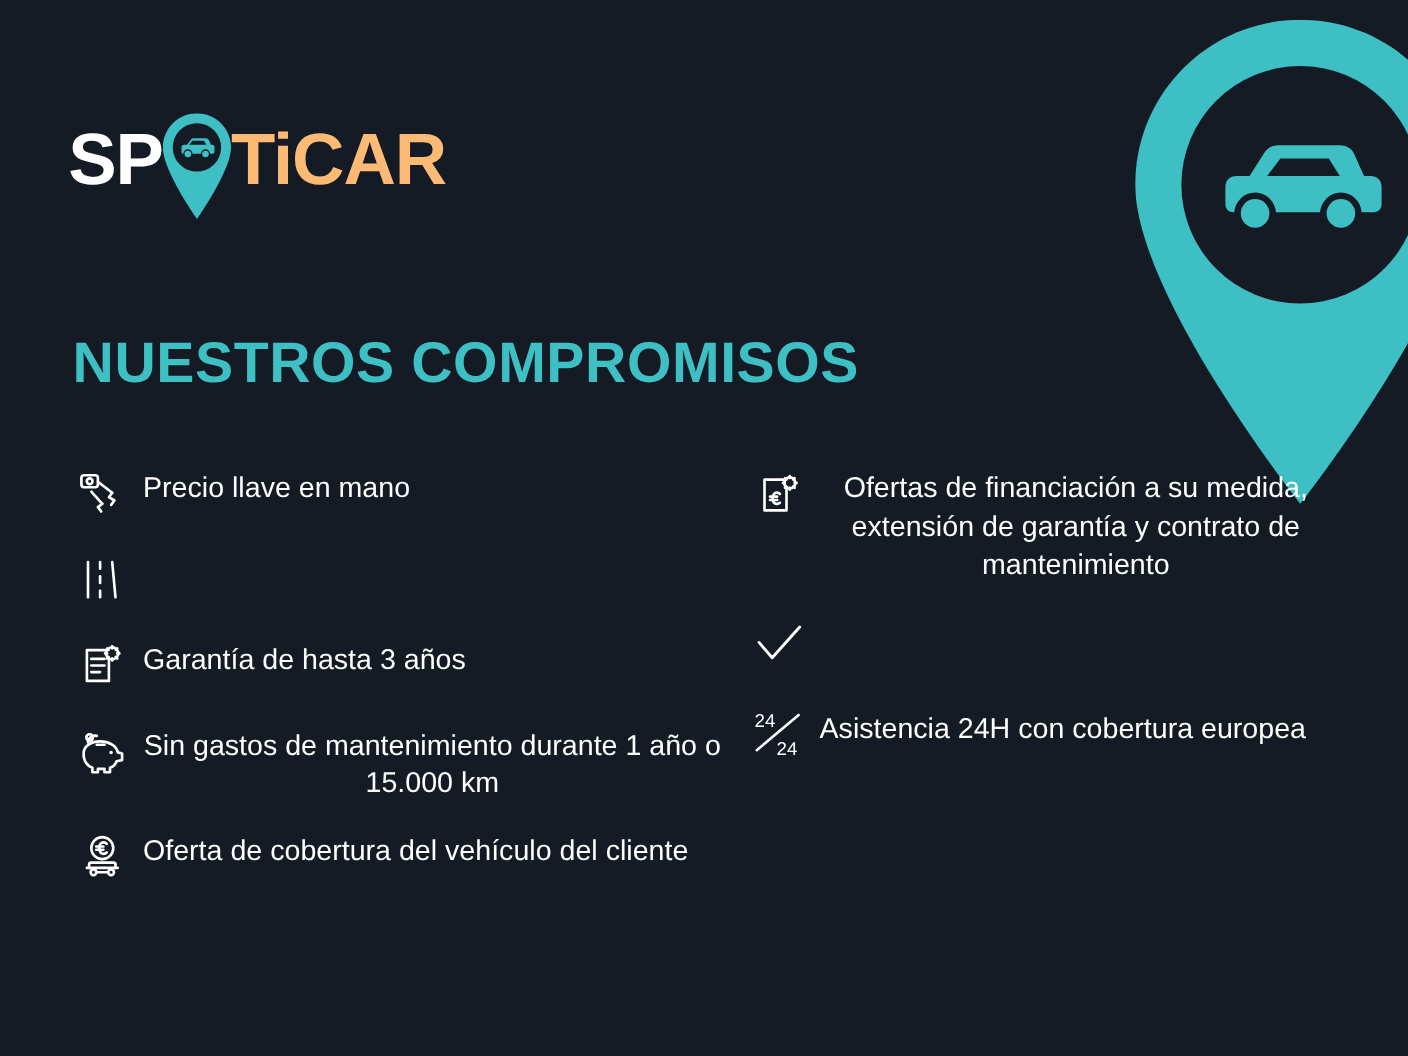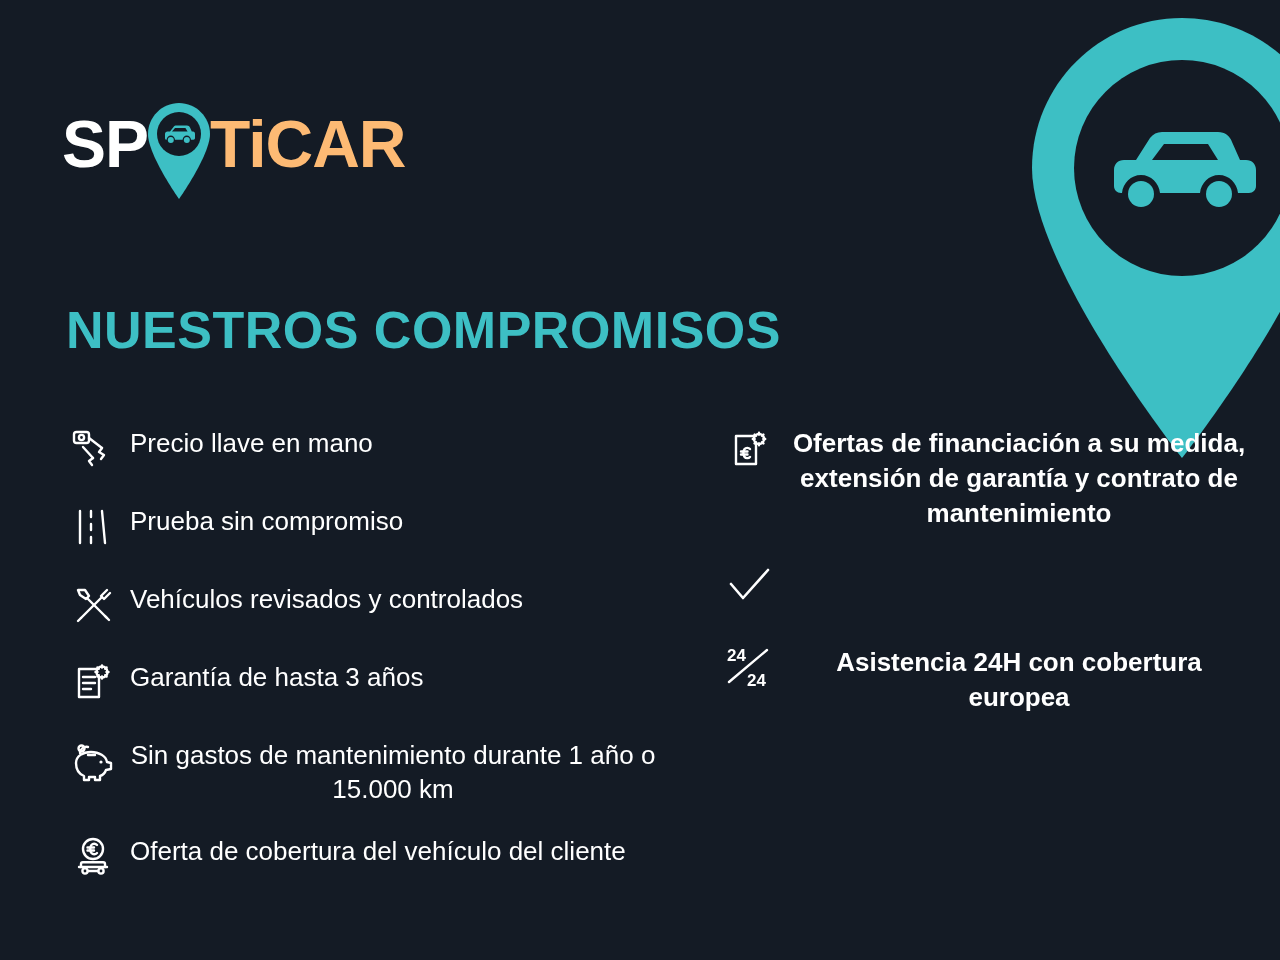--- a/index.html
+++ b/index.html
@@ -81,21 +81,21 @@
     left: 0;
     top: 420px;
     width: 1280px;
   }
   .col {
     position: absolute;
     top: 0;
     text-align: center;
   }
   .col-left { left: 56px; width: 600px; }
-  .col-right { left: 712px; width: 540px; font-weight: bold; }
+  .col-right { left: 671px; width: 540px; }
 
   .item {
     display: flex;
     align-items: flex-start;
     margin-bottom: 22px;
   }
   .item-icon {
     flex: 0 0 74px;
     width: 74px;
     height: 54px;
@@ -169,36 +169,22 @@
       <div class="item">
         <span class="item-icon">
           <svg width="48" height="48" viewBox="0 0 48 48" fill="none" stroke="#ffffff" stroke-width="2.4" stroke-linecap="round">
             <path d="M11 8 L11 40"></path>
             <path d="M22 8 L22 14"></path>
             <path d="M22 21 L22 27"></path>
             <path d="M22 34 L22 40"></path>
             <path d="M33 8 L36 40"></path>
           </svg>
         </span>
-        <span class="item-text">Prueba sin compromiso</span>
-      </div>
-
-      <div class="item">
-        <span class="item-icon">
-          <svg width="48" height="48" viewBox="0 0 48 48" fill="none" stroke="#ffffff" stroke-width="2.4" stroke-linecap="round" stroke-linejoin="round">
-            <path d="M9 9 L16 9 L20 15 L17 18 L11 14 Z"></path>
-            <path d="M18 17 L38 37"></path>
-            <path d="M38 9 L32 15 L35 18 L41 12"></path>
-            <path d="M33 16 L12 37"></path>
-            <path d="M36 35 L40 39"></path>
-            <path d="M12 37 L9 40"></path>
-          </svg>
-        </span>
-        <span class="item-text">Vehículos revisados y controlados</span>
-      </div>
+      </div>
+
 
       <div class="item">
         <span class="item-icon">
           <svg width="48" height="48" viewBox="0 0 48 48" fill="none" stroke="#ffffff" stroke-width="2.4" stroke-linecap="round" stroke-linejoin="round">
             <path d="M10 10 L30 10 L30 38 L10 38 Z"></path>
             <path d="M14 18 L26 18"></path>
             <path d="M14 24 L26 24"></path>
             <path d="M14 30 L22 30"></path>
             <circle cx="33" cy="13" r="5.5" fill="#141b25"></circle>
             <path d="M33 8.5 L33 6.5 M33 19.5 L33 17.5 M37.5 13 L39.5 13 M26.5 13 L28.5 13 M36.2 9.8 L37.6 8.4 M28.4 17.6 L29.8 16.2 M36.2 16.2 L37.6 17.6 M28.4 8.4 L29.8 9.8"></path>

